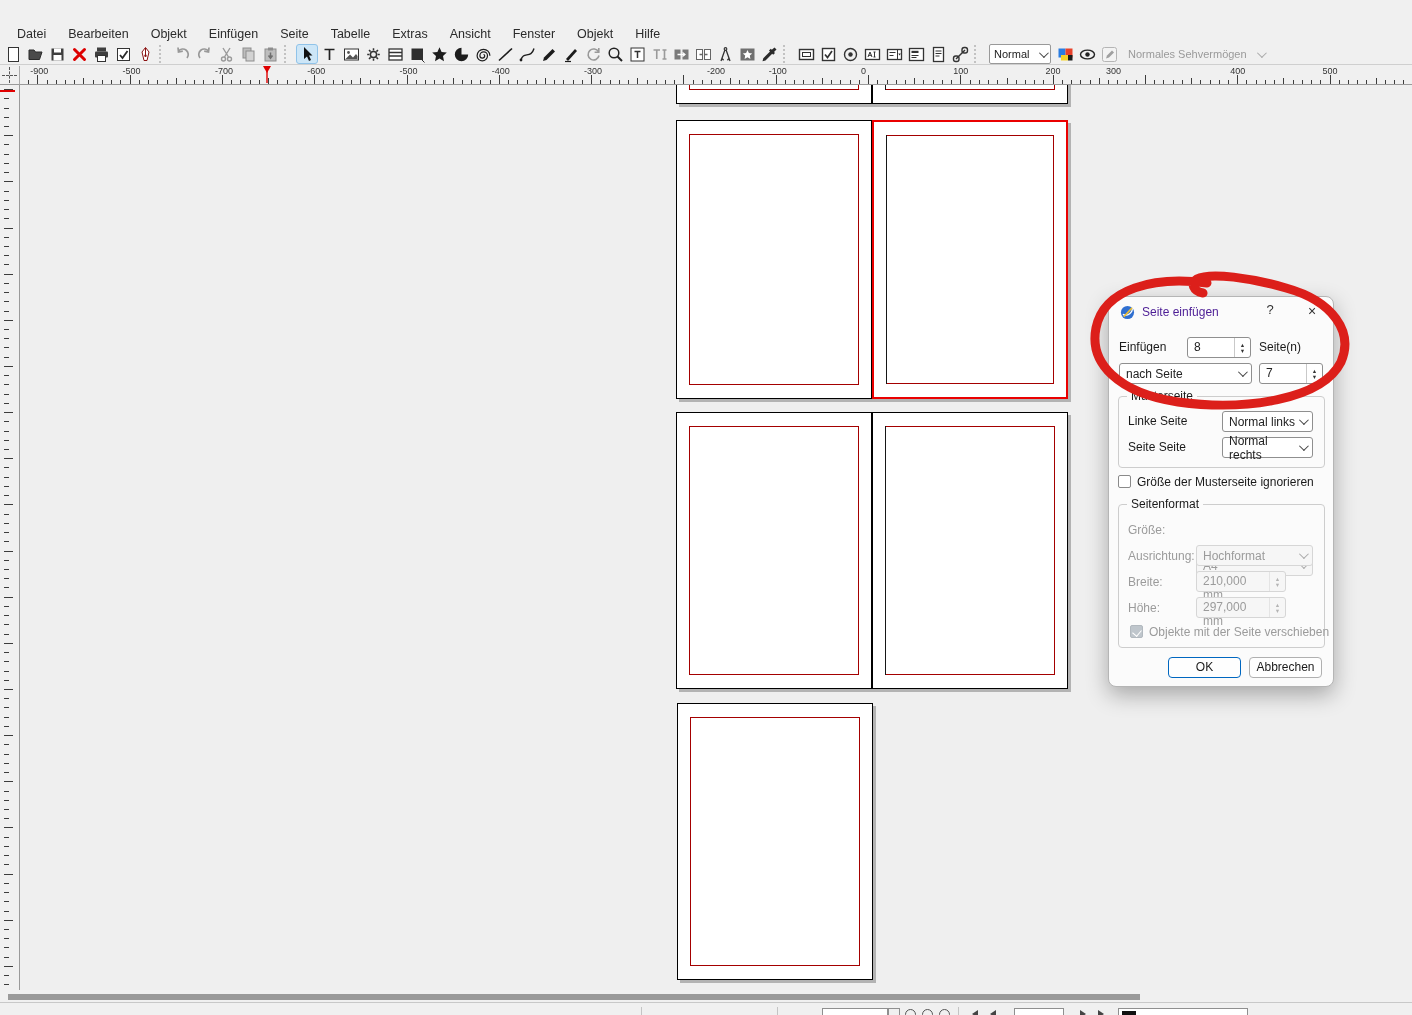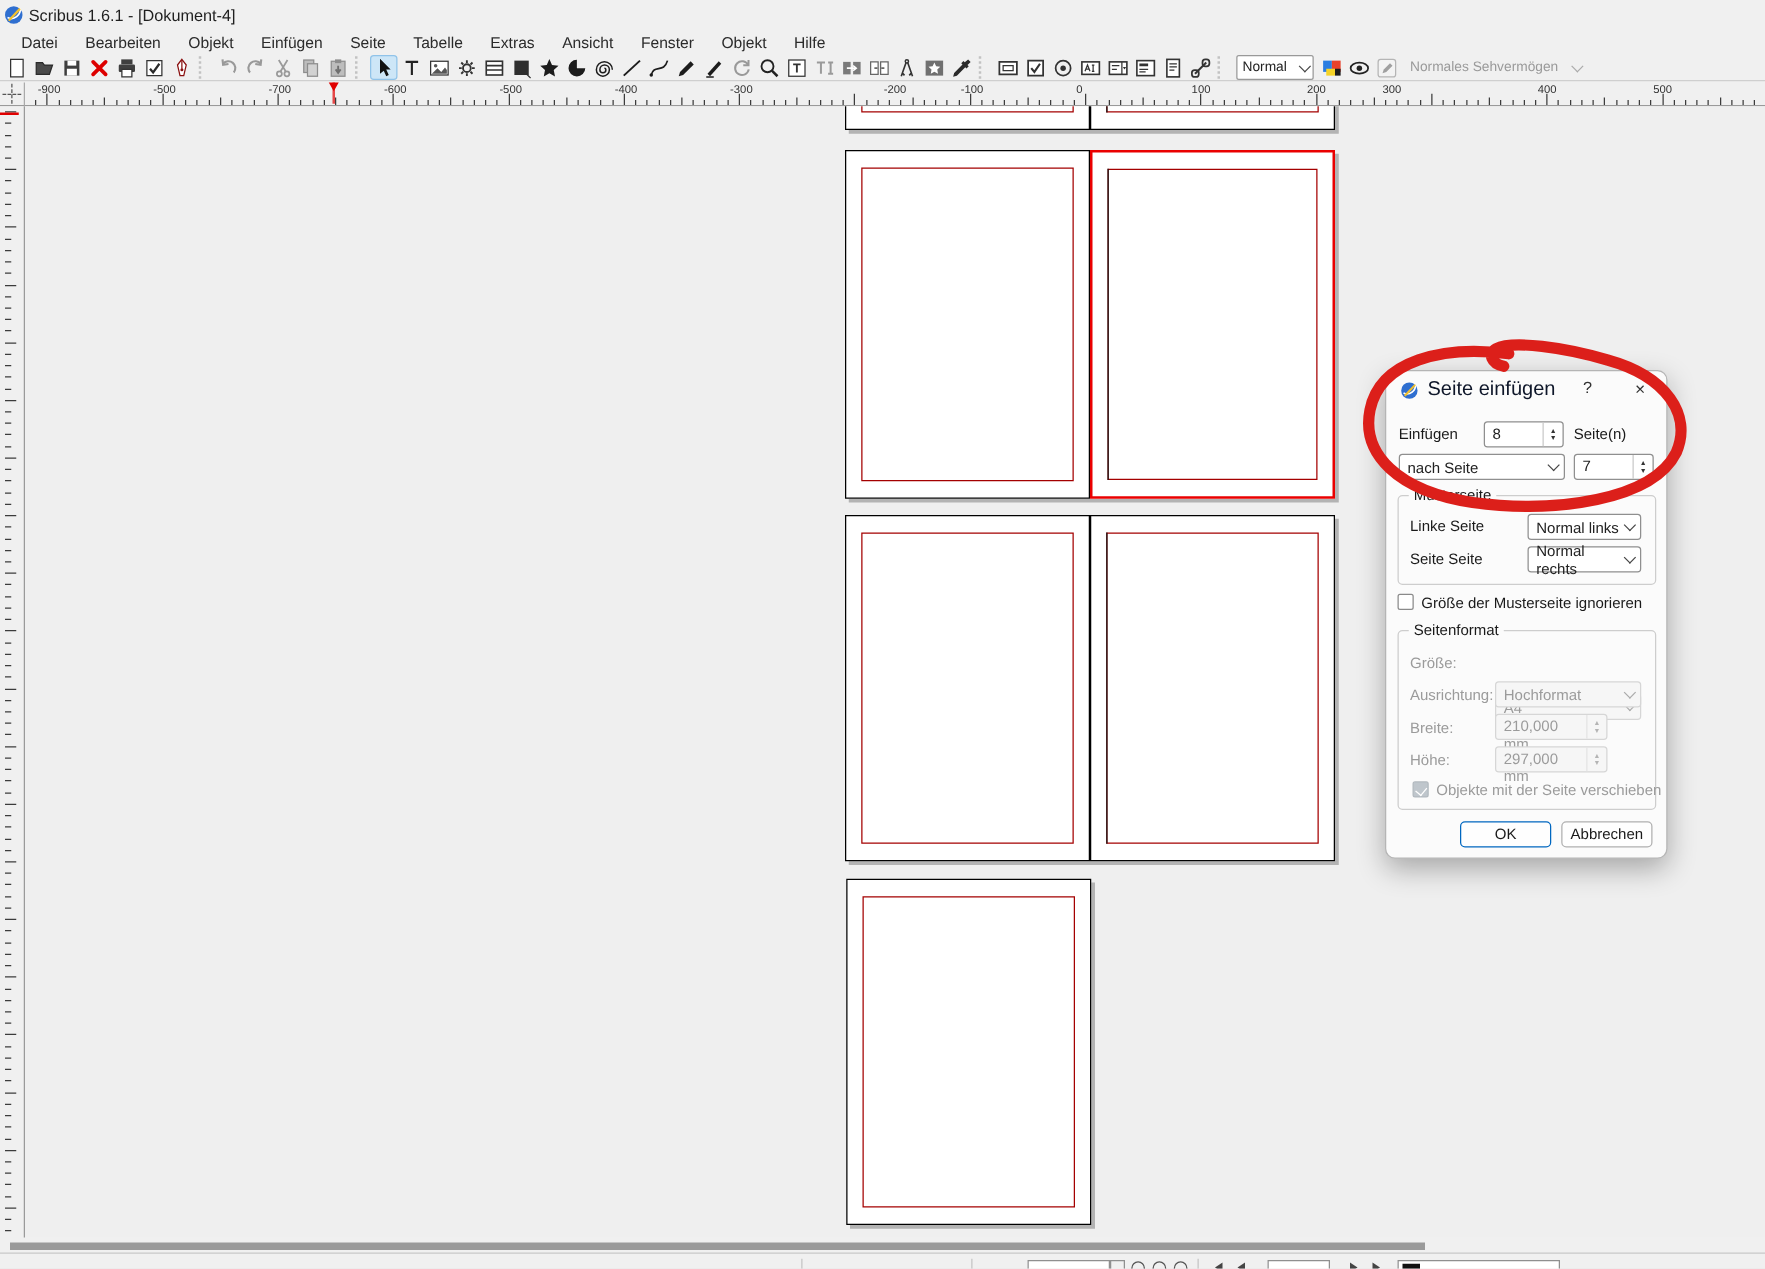--- a/index.html
+++ b/index.html
@@ -47,21 +47,21 @@
   .statusbar{position:absolute;left:0;top:1002px;width:100%;height:13px;background:#f0f0f0;border-top:1px solid #c8c8c8;}
   .sb-sep{position:absolute;top:4px;width:1px;height:20px;background:#c4c4c4;}
   .sb-box{position:absolute;top:5px;height:20px;background:#fff;border:1px solid #8f8f8f;box-sizing:border-box;}
   .sb-circ{position:absolute;top:6px;width:11px;height:11px;border:1.4px solid #555;border-radius:50%;box-sizing:border-box;}
   .sb-arr{position:absolute;top:7px;width:0;height:0;border-top:4px solid transparent;border-bottom:4px solid transparent;}
   .sb-swatch{position:absolute;top:8px;width:14px;height:9px;background:#111;}
   
   .dialog{position:absolute;left:1108px;top:296px;width:224px;height:389px;background:#fbfbfb;border:1px solid #b5b5b5;border-radius:8px;box-shadow:0 8px 22px rgba(0,0,0,.3);z-index:40;font-size:12px;}
   .dlg-title{position:absolute;left:0;top:0;width:100%;height:30px;display:flex;align-items:center;}
   .dlg-title .dicon{width:15px;height:15px;margin:0 7px 0 11px;}
-  .dlg-title .dtext{font-size:16px;color:#0f172a;flex:1;}
+  .dlg-title .dtext{font-size:12px;color:#4c1d95;flex:1;}
   .dlg-help{position:absolute;left:150px;top:5px;width:22px;height:20px;text-align:center;font-size:13px;color:#333;}
   .dlg-close{position:absolute;right:8px;top:4px;width:26px;height:21px;text-align:center;font-size:14px;color:#333;line-height:21px;}
   .dlbl{position:absolute;color:#1a1a1a;white-space:nowrap;}
   .dlbl.dis{color:#9b9b9b;}
   .dspin{position:absolute;height:21px;background:#fff;border:1px solid #8f8f8f;border-radius:3px;box-sizing:border-box;display:flex;}
   .dspin .val{flex:1;padding:2px 0 0 6px;font-size:12px;}
   .dspin .btns{width:15px;border-left:1px solid #c9c9c9;display:flex;flex-direction:column;align-items:center;justify-content:center;font-size:5.5px;color:#333;line-height:6px;}
   .dspin.dis{background:#f6f6f6;border-color:#d6d6d6;}
   .dspin.dis .val{color:#9b9b9b;}
   .dspin.dis .btns{color:#b4b4b4;border-left-color:#e4e4e4;}
@@ -75,28 +75,20 @@
   .dbtn{position:absolute;height:21px;background:#fefefe;border:1px solid #b0b0b0;border-radius:4px;box-sizing:border-box;text-align:center;font-size:12px;line-height:19px;color:#1a1a1a;}
   .dbtn.default{border:1.6px solid #0067c0;}
   
   .annotation{position:absolute;left:0;top:0;width:1412px;height:1015px;pointer-events:none;z-index:60;}
 </style>
 </head>
 <body>
 
 <div id="app">
 
-  <div class="titlebar">
-    <svg class="appicon" viewBox="0 0 16 16">
-      <circle cx="8" cy="8" r="7" fill="#2f6fd0"></circle>
-      <path d="M3 10 a7 7 0 0 0 10-7.5" fill="none" stroke="#fff" stroke-width="1.4"></path>
-      <path d="M4.5 12 L12.5 3.5" stroke="#f0c030" stroke-width="1.8" stroke-linecap="round"></path>
-    </svg>
-    <span class="title">Scribus 1.6.1 - [Dokument-4]</span>
-  </div>
 
   <div class="menubar" id="menubar">
       <div class="menuitem">Datei</div>
       <div class="menuitem">Bearbeiten</div>
       <div class="menuitem">Objekt</div>
       <div class="menuitem">Einfügen</div>
       <div class="menuitem">Seite</div>
       <div class="menuitem">Tabelle</div>
       <div class="menuitem">Extras</div>
       <div class="menuitem">Ansicht</div>

